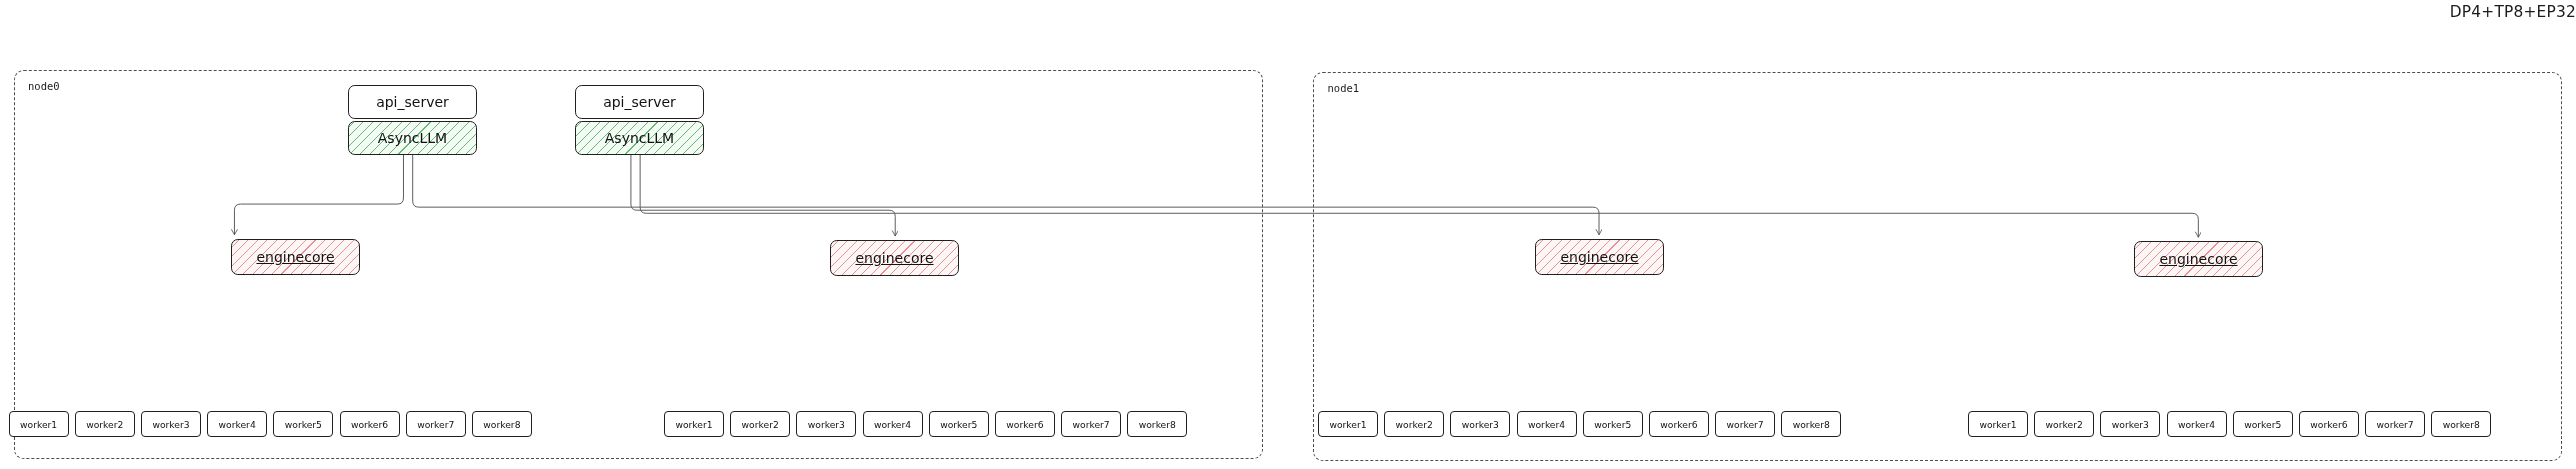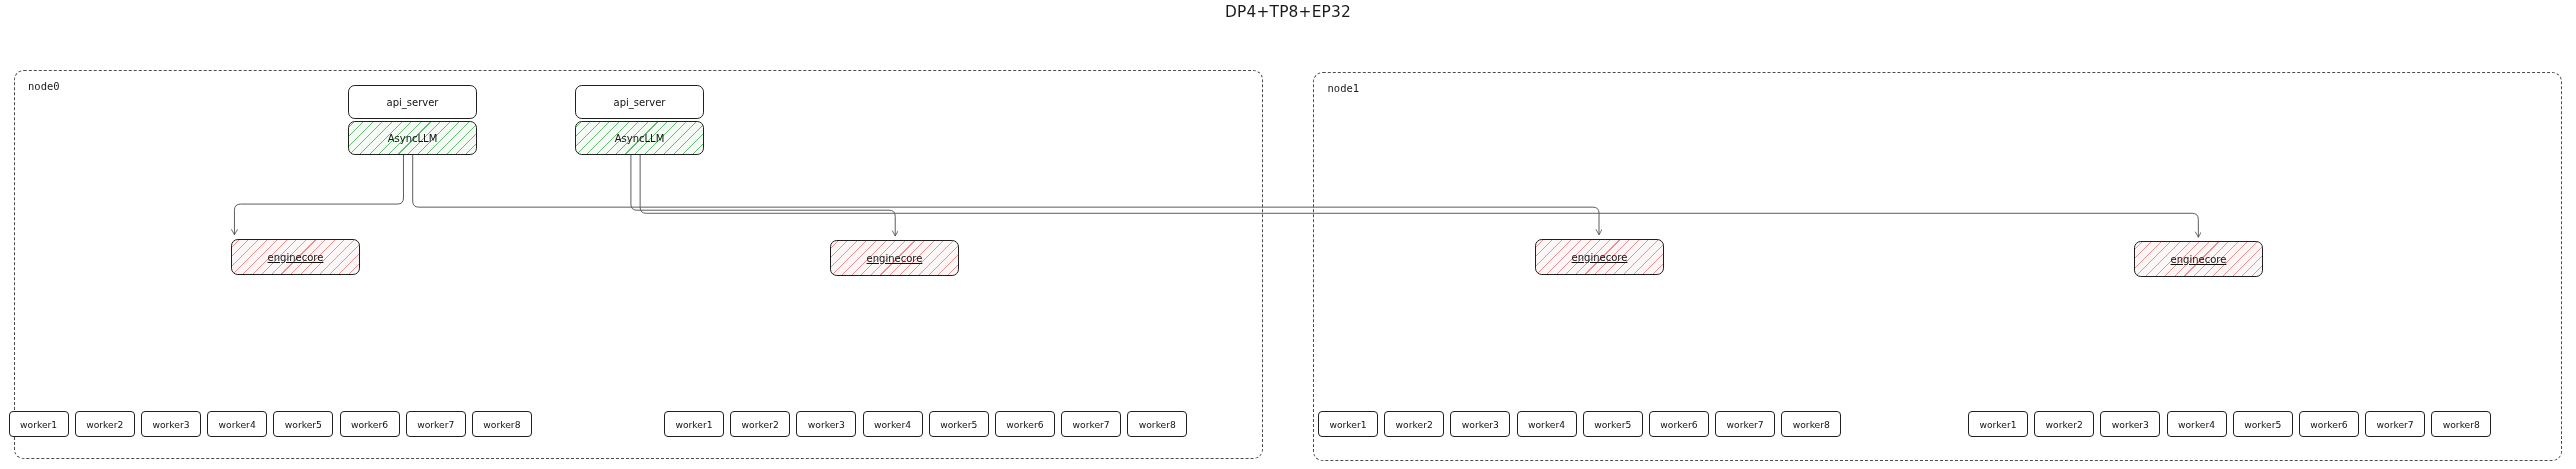--- a/index.html
+++ b/index.html
@@ -17,21 +17,21 @@
     background: #ffffff;
     overflow: hidden;
   }
 
   
   .diagram-title {
     position: absolute;
     left: 0;
     top: 2.5px;
     width: 2576px;
-    text-align: center;
+    text-align: right;
     font-size: 15.4px;
     color: #1b1b1b;
     font-family: "DejaVu Sans", "Liberation Sans", sans-serif;
     letter-spacing: 0.2px;
     white-space: nowrap;
   }
 
   
   .node-cluster {
     position: absolute;
@@ -52,21 +52,21 @@
 
   
   .box {
     position: absolute;
     box-sizing: border-box;
     border: 1.4px solid #1f1f1f;
     border-radius: 6.8px;
     display: flex;
     align-items: center;
     justify-content: center;
-    font-size: 10px;
+    font-size: 14px;
     color: #111111;
     background: #ffffff;
     font-family: "DejaVu Sans", "Liberation Sans", sans-serif;
     white-space: nowrap;
     z-index: 5;
   }
 
   .box-api {
     background: #ffffff;
   }

